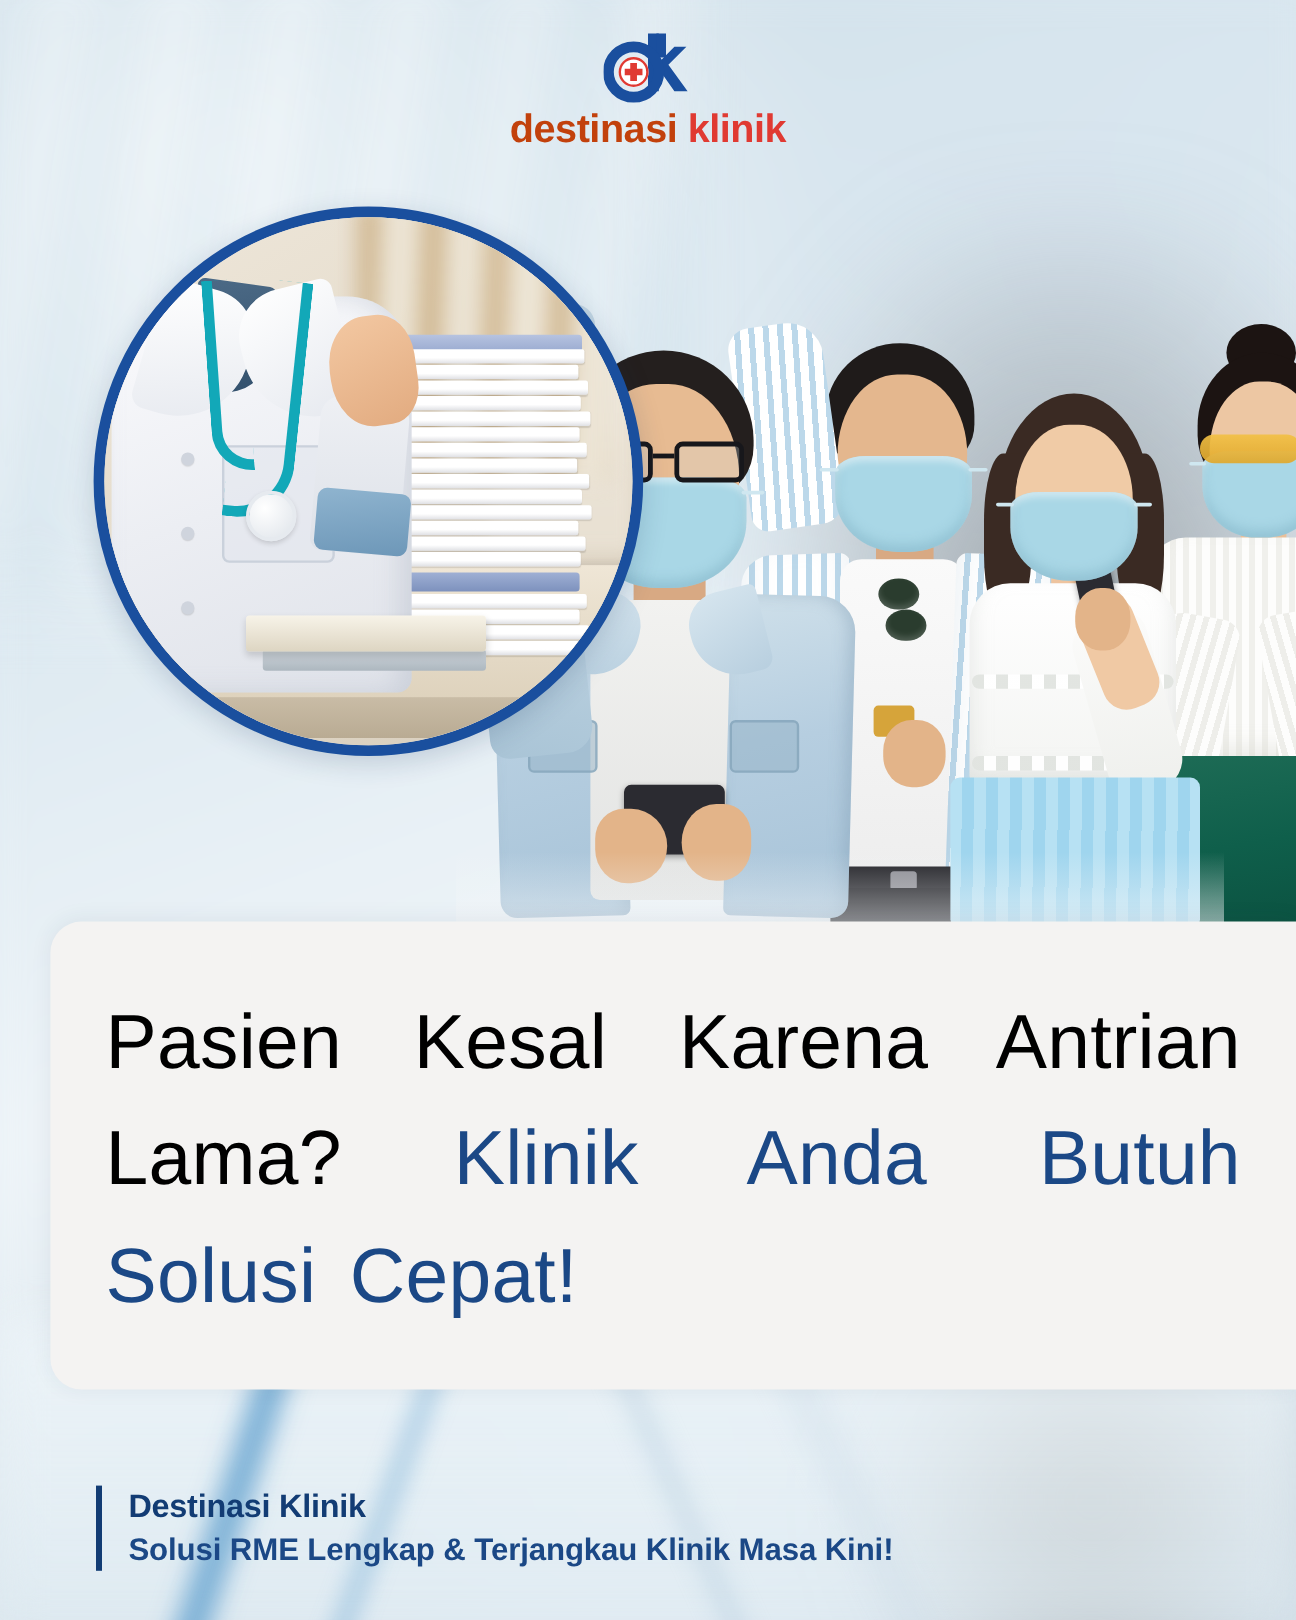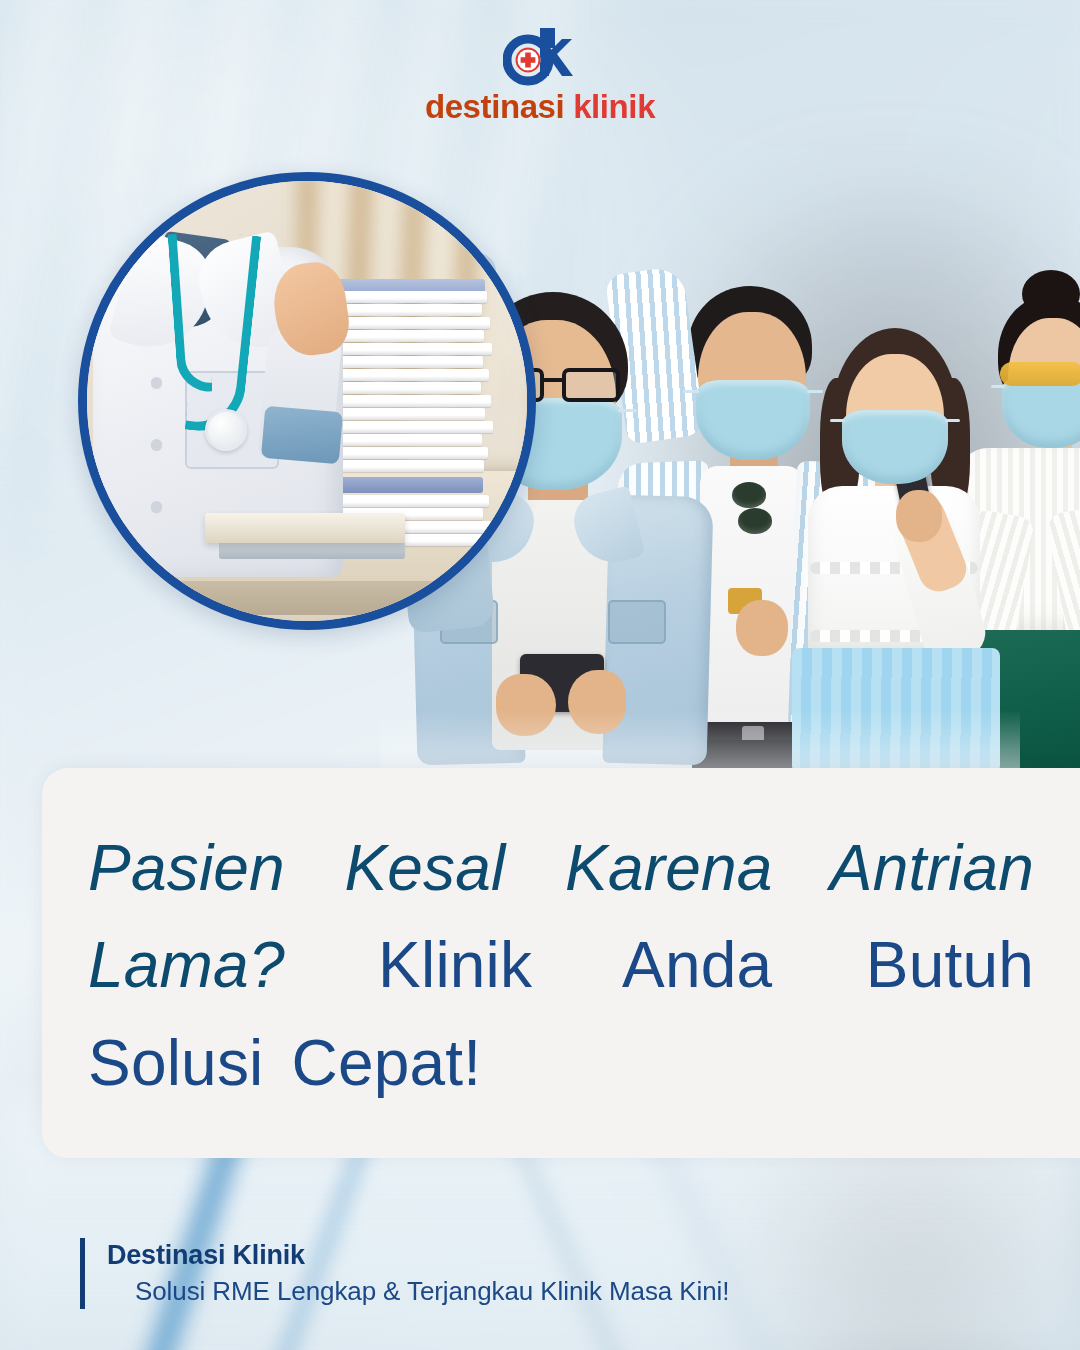--- a/index.html
+++ b/index.html
@@ -326,33 +326,33 @@
     background:#f4f3f2; border-radius:26px 0 0 26px;
     padding:52px 46px 46px 46px;
     z-index:9;
     box-shadow:0 -2px 18px rgba(40,60,90,.07);
   }
   .headline {
     font-size:64px; line-height:1.52; font-weight:400;
     letter-spacing:.2px; text-align:justify; text-align-last:left;
     word-spacing:10px;
   }
-  .hl-red  { color:#0c4a6e;font-style:italic; }
+  .hl-red  { color:#000000; }
   .hl-blue { color:#1b4886; }
 
   
   .footer {
     position:absolute; left:80px; top:1238px; z-index:9;
     padding-left:22px; border-left:5px solid #123c74;
   }
   .footer-name {
     font-size:27px; font-weight:700; color:#123c74; letter-spacing:-.2px; line-height:1.26;
   }
   .footer-tag {
-    font-size:26px; font-weight:400; color:#1b4886; letter-spacing:-.1px; line-height:1.3; margin-top:3px;margin-left:28px;
+    font-size:26px; font-weight:700; color:#1b4886; letter-spacing:-.1px; line-height:1.3; margin-top:3px;
   }
 </style>
 </head>
 <body>
 
 <div id="poster">
 
   <div class="bg-layer">
     <div class="bg-base"></div>
     <div class="bg-drape"></div>

